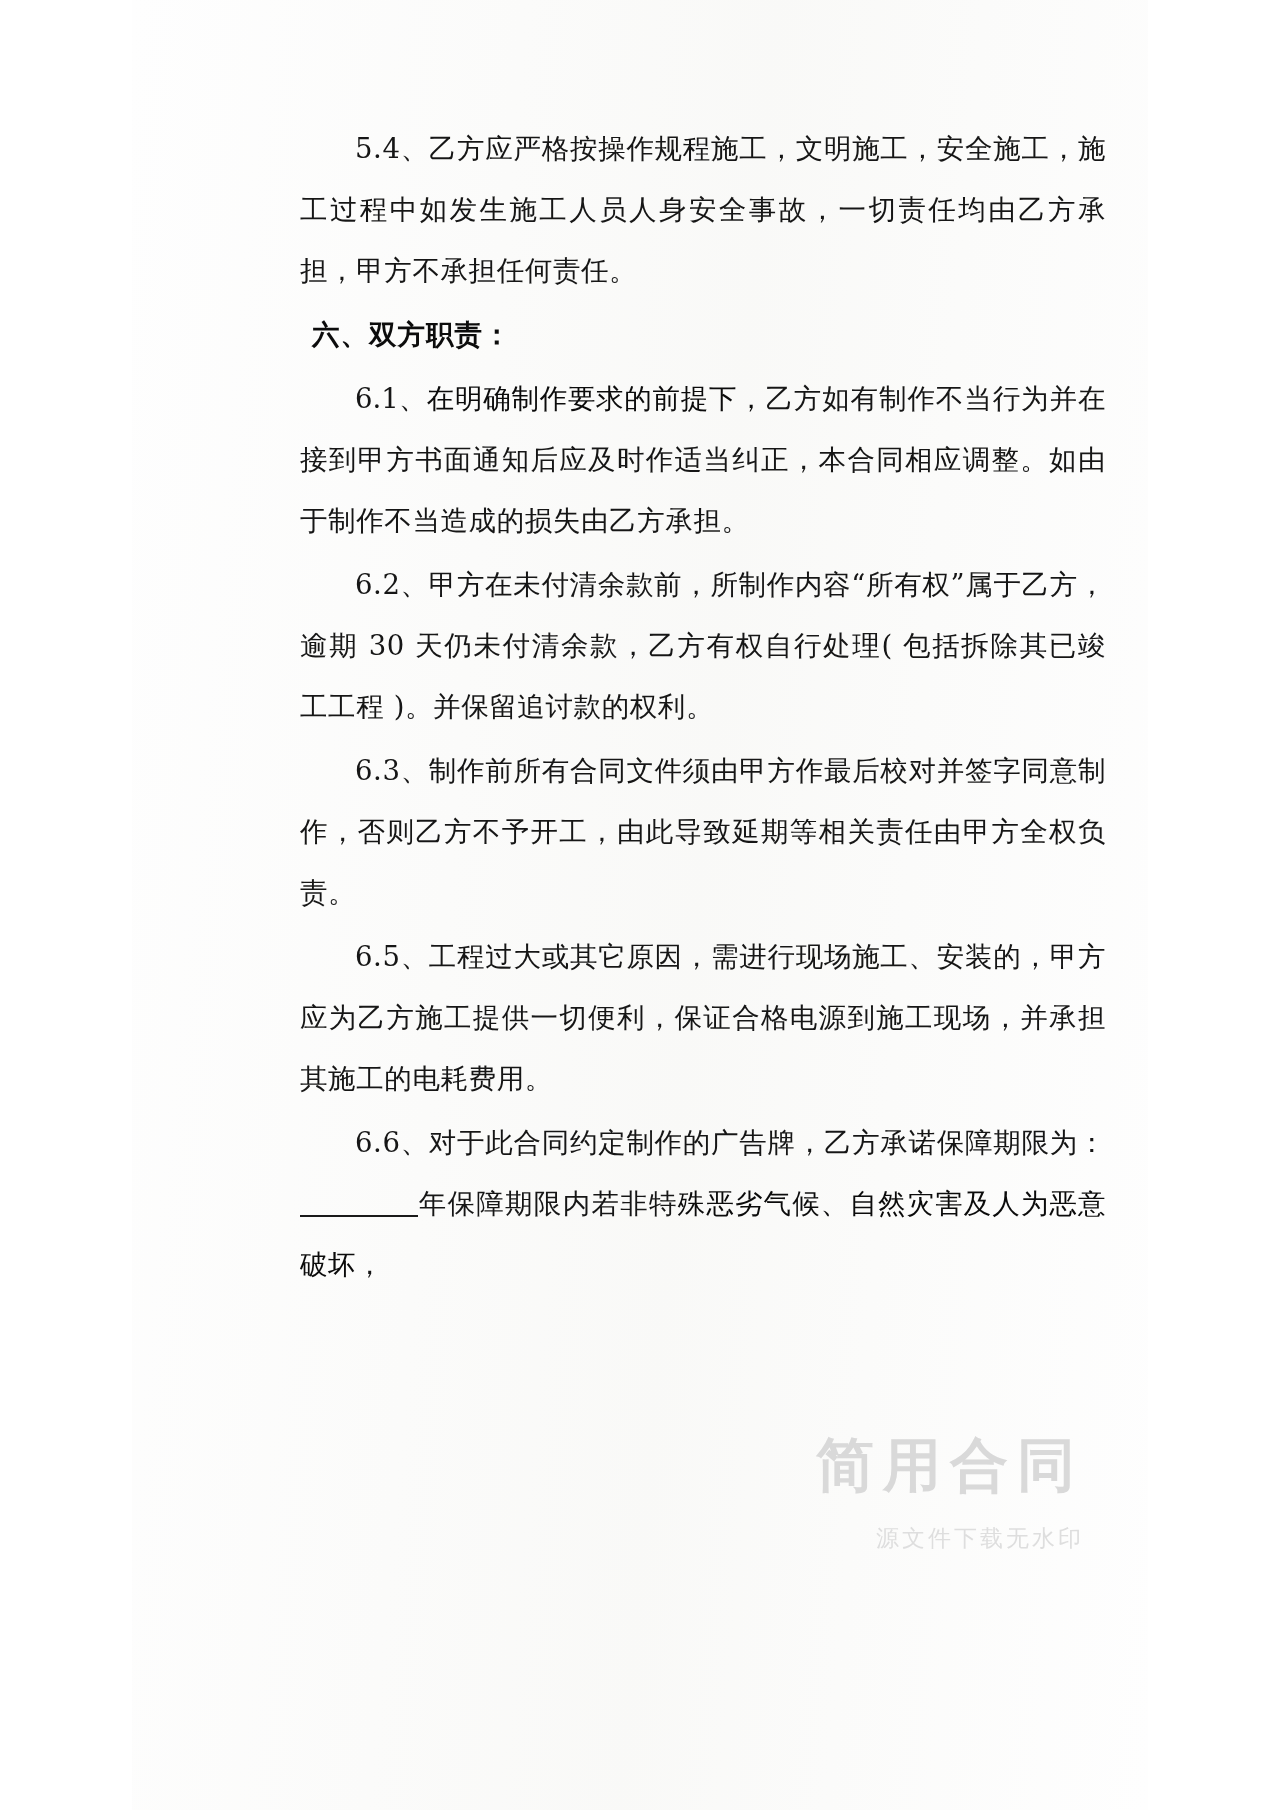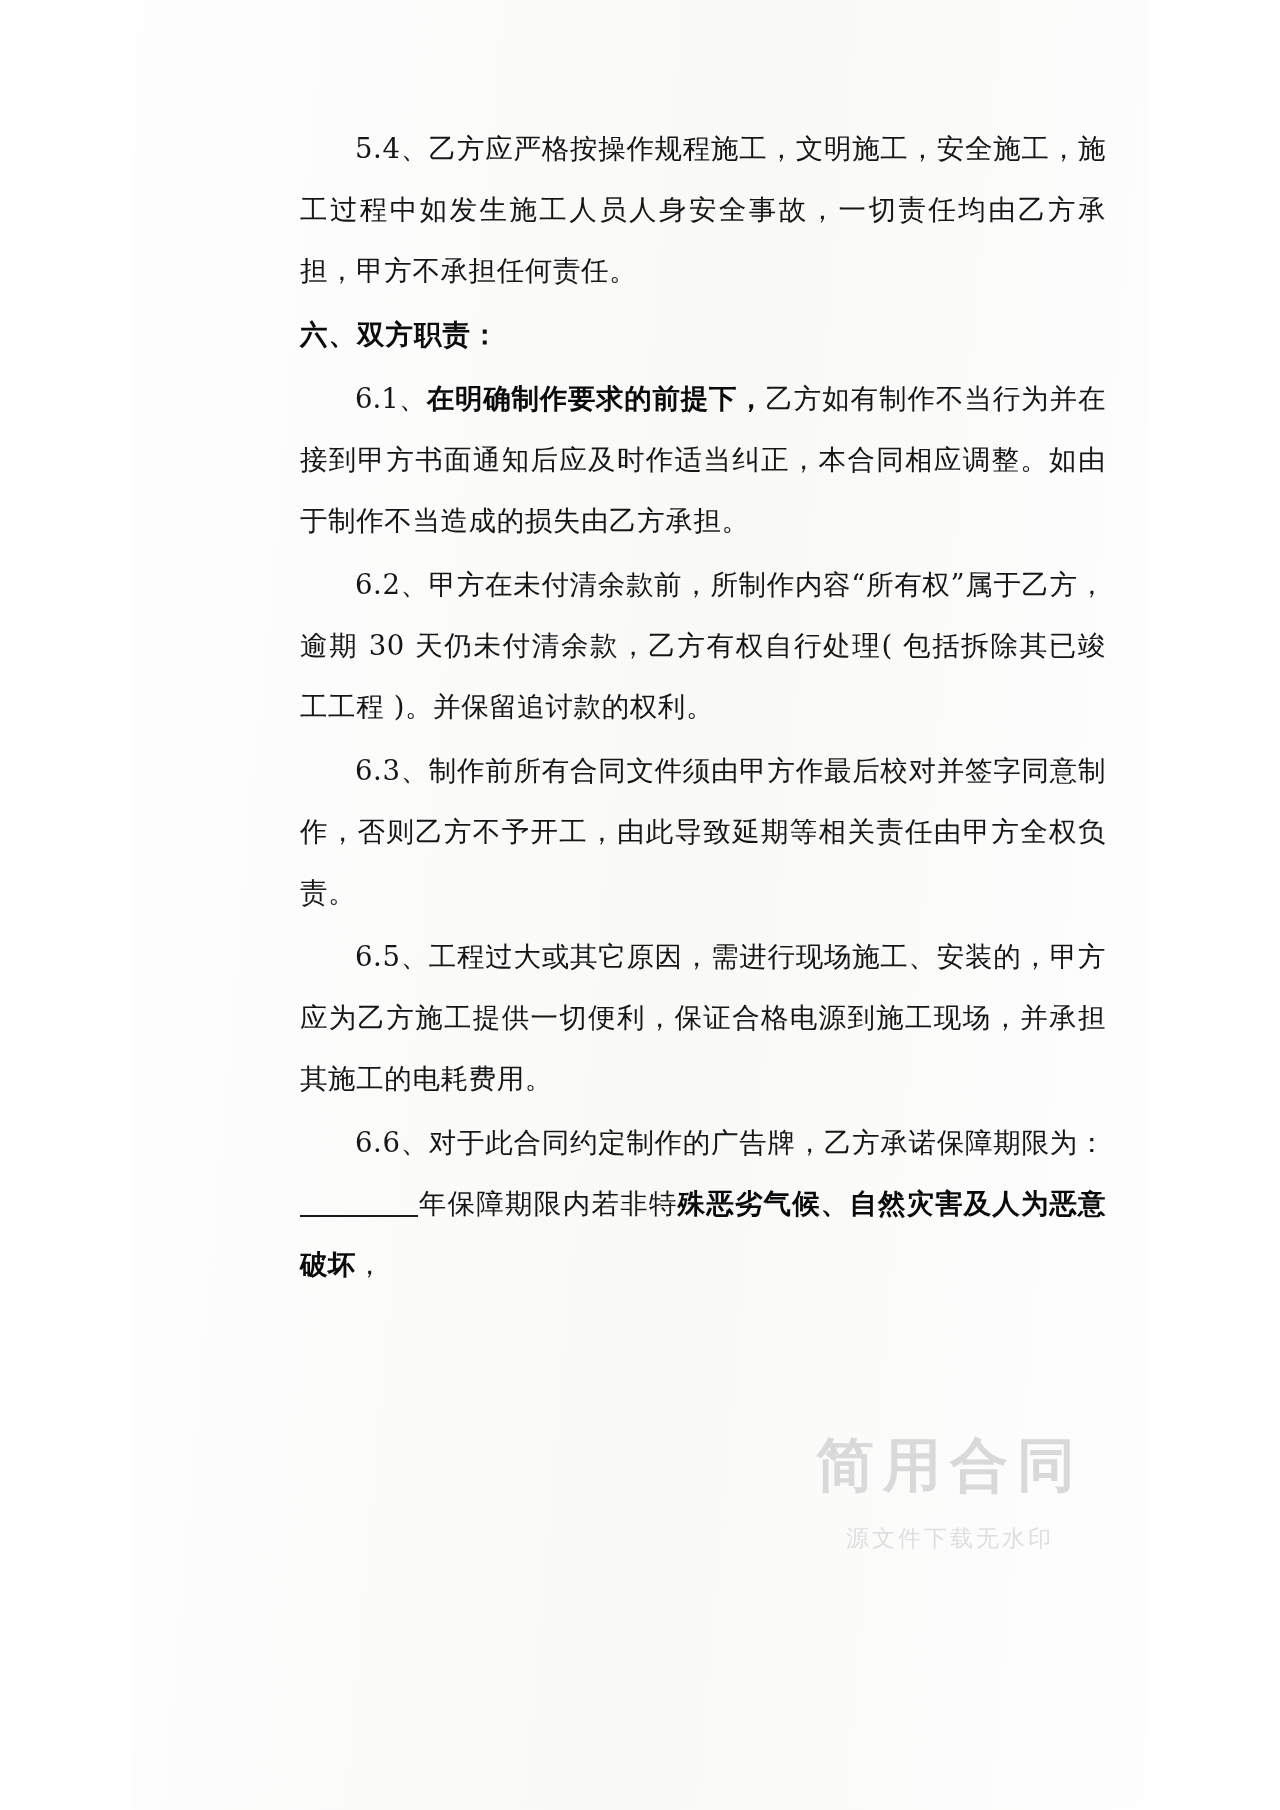--- a/index.html
+++ b/index.html
@@ -48,33 +48,33 @@
     color: #161616;
     text-align: justify;
     text-justify: inter-ideograph;
     letter-spacing: 0.6px;
     text-indent: 2em;
     word-break: break-all;
     -webkit-font-smoothing: antialiased;
   }
 
   .heading {
-    margin: 0 0 3px 0;
+    margin: 0 0 3px 12px;
     font-family: "DejaVu Sans", "Liberation Sans", sans-serif;
     font-size: 27.5px;
     line-height: 61px;
     font-weight: 700;
     color: #0c0c0c;
     letter-spacing: 1px;
     text-indent: 0;
   }
 
   .emph {
     font-family: "DejaVu Sans", "Liberation Sans", sans-serif;
-    font-weight: 700;
+    font-weight: 400;
     color: #0b0b0b;
     letter-spacing: 0.4px;
   }
 
   .num {
     font-family: "DejaVu Serif", "Liberation Serif", serif;
     letter-spacing: 0;
   }
 
   .blank-line {
@@ -92,21 +92,21 @@
     position: relative;
     z-index: 3;
   }
 
   
   .watermark {
     position: absolute;
     right: 64px;
     bottom: 256px;
     z-index: 1;
-    text-align: center;
+    text-align: right;
     user-select: none;
     pointer-events: none;
   }
   .watermark-main {
     font-family: "DejaVu Sans", "Liberation Sans", sans-serif;
     font-size: 58px;
     font-weight: 700;
     letter-spacing: 9px;
     color: #d9d9d9;
     line-height: 1.15;

